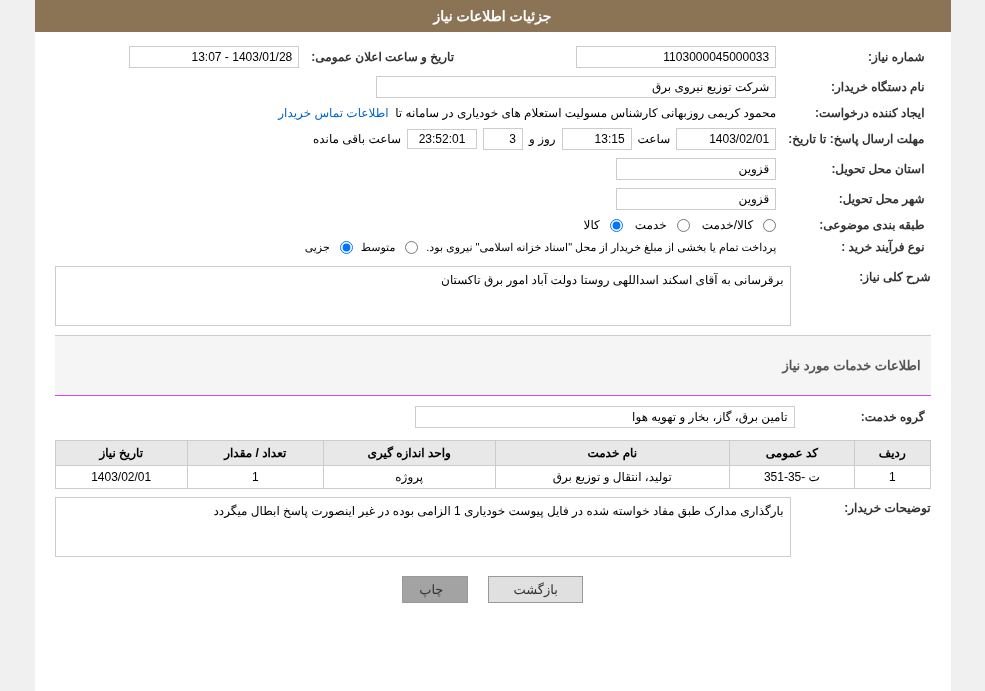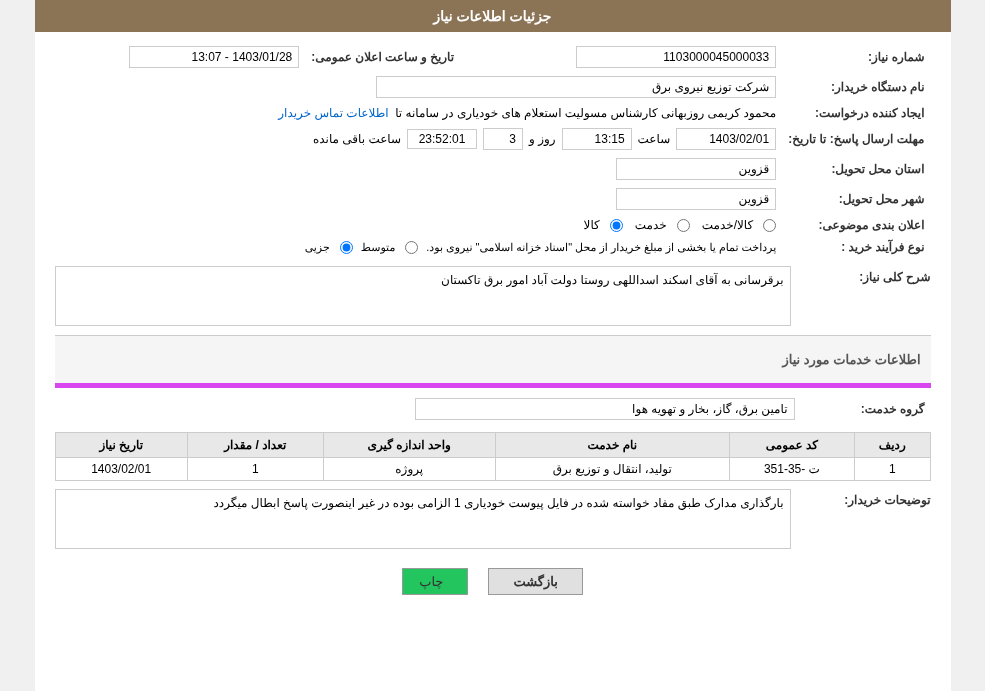--- a/index.html
+++ b/index.html
@@ -54,22 +54,22 @@
     }
     .input-wide {
       width: 200px;
     }
     .input-date {
       width: 120px;
     }
     .section-title {
       background: #f5f5f5;
       border-top: 1px solid #ccc;
-      border-bottom: 5px solid #d946ef;
-      padding: 16px 10px;
+      border-bottom: 1px solid #d946ef;
+      padding: 22px 10px;
       font-weight: bold;
       color: #555;
       margin: 6px 0;
       font-size: 13px;
     }
     .link-blue {
       color: #0066cc;
       text-decoration: none;
     }
     .radio-group {
@@ -130,28 +130,27 @@
       margin: 16px 0;
     }
     .btn {
       padding: 5px 24px;
       font-size: 13px;
       font-family: Tahoma, Arial, sans-serif;
       cursor: pointer;
       border: 1px solid #999;
     }
     .btn-print {
-      background: #22c55e;
+      background: #a3a3a3;
       color: #333;
       padding-left: 16px;
     }
     .btn-back {
       background: #e0e0e0;
       color: #333;
-      font-weight: bold;
     }
     .row-flex {
       display: flex;
       align-items: center;
       gap: 6px;
       direction: rtl;
       width: 100%;
     }
     .bold-text {
       font-weight: bold;
@@ -220,21 +219,21 @@
       </tr>
 
       <tr>
         <td class="label-cell">شهر محل تحویل:</td>
         <td colspan="4" class="value-cell">
           <input type="text" class="input-box" value="قزوین" readonly="" style="width: 160px;">
         </td>
       </tr>
 
       <tr>
-        <td class="label-cell">اعلان بندی موضوعی:</td>
+        <td class="label-cell">طبقه بندی موضوعی:</td>
         <td colspan="4" class="value-cell">
           <div class="radio-group">
             <div class="radio-item">
               <input type="radio" name="category" style="">
               <span>کالا/خدمت</span>
             </div>
             <div class="radio-item">
               <input type="radio" name="category" style="">
               <span>خدمت</span>
             </div>

